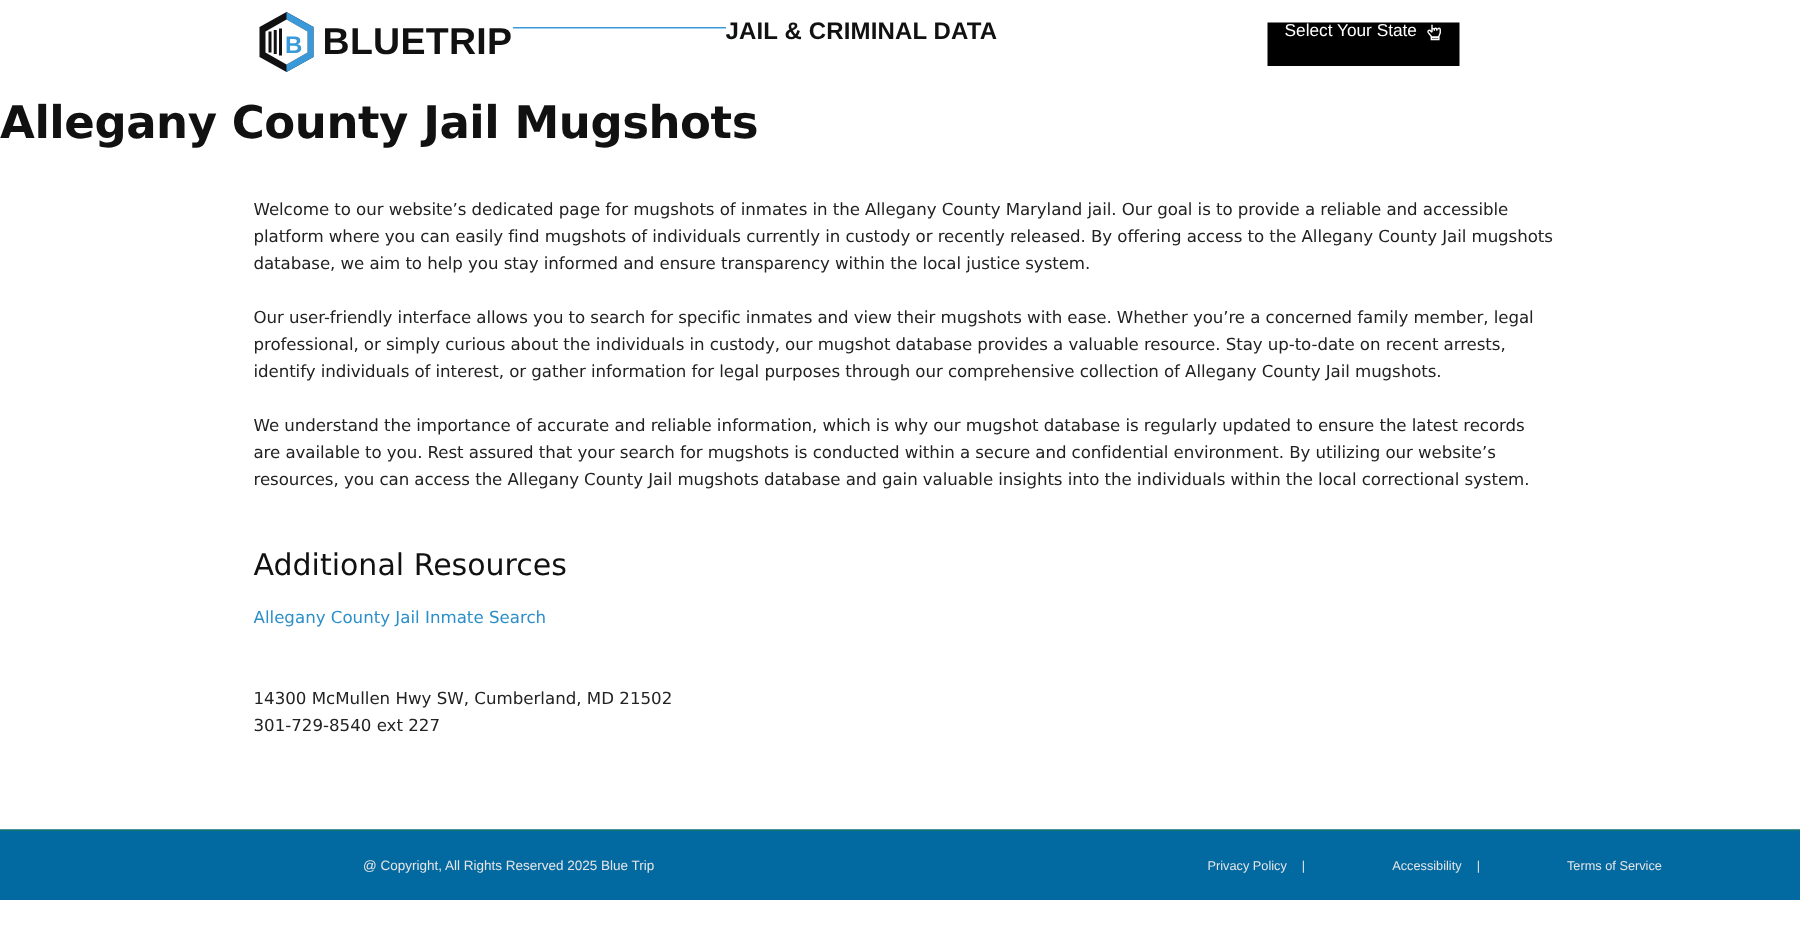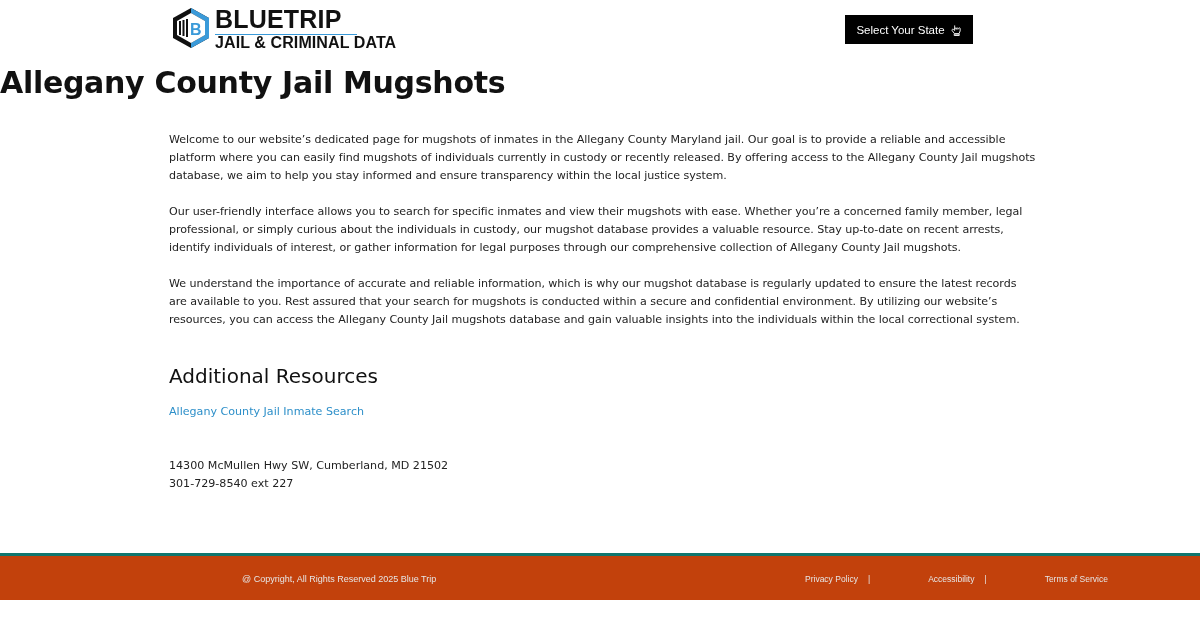--- a/index.html
+++ b/index.html
@@ -2,45 +2,45 @@
 <html><head>
   <meta charset="utf-8">
   <style>
     * { margin: 0; padding: 0; box-sizing: border-box; }
     html, body { width: 1200px; height: 620px; background: #ffffff; overflow: hidden; }
     body { font-family: "DejaVu Sans", sans-serif; color: #1a1a1a; position: relative; }
 
     .header { position: absolute; top: 0; left: 0; width: 1200px; height: 60px; }
     .logo { position: absolute; left: 170px; top: 7px; display: flex; align-items: center; text-decoration: none; }
     .logo-mark { width: 42px; height: 42px; }
-    .logo-text { margin-left: 3px; display: flex; flex-direction: column; }
+    .logo-text { margin-left: 3px; display: flex; flex-direction: row; }
     .logo-brand { font-family: "Liberation Sans", sans-serif; font-weight: 700; font-size: 25px; line-height: 25px; color: #111; letter-spacing: 0.2px; }
     .logo-rule { height: 1px; background: #3a9ad9; margin: 2px 0 2px 0; width: 142px; }
     .logo-tag { font-family: Liberation Sans, sans-serif; font-weight: 700; font-size: 16px; line-height: 12px; color: #111; letter-spacing: 0.1px; }
 
     .nav { position: absolute; top: 22px; left: 585px; display: flex; }
     .nav a { font-family: "Liberation Sans", sans-serif; font-size: 12px; color: #2d8fc9; text-decoration: none; margin-right: 25px; line-height: 14px; }
 
-    .state-btn { position: absolute; left: 845px; top: 15px; width: 128px; height: 29px; background: #000; color: #fff; border: none; font-family: "Liberation Sans", sans-serif; font-size: 11.5px; display: flex; align-items: center; justify-content: center; cursor: pointer; }
+    .state-btn { position: absolute; left: 845px; top: 15px; width: 128px; height: 29px; background: #000; color: #fff; border: none; font-family: "Liberation Sans", sans-serif; font-size: 11.5px; display: flex; justify-content: center; cursor: pointer; }
     .state-btn .hand { margin-left: 6px; width: 11px; height: 12px; }
 
     .page-title { position: absolute; top: 64px; left: 0; width: 1200px; text-align: left; font-family: "DejaVu Sans", sans-serif; font-weight: 700; font-size: 30px; line-height: 38px; color: #111; letter-spacing: -0.3px; }
 
     .content { position: absolute; left: 169px; top: 131px; width: 868px; }
     .para { font-family: "DejaVu Sans", sans-serif; font-size: 11.1px; line-height: 18px; color: #222; margin-bottom: 18px; letter-spacing: -0.05px; }
 
     .resources-title { position: absolute; left: 169px; top: 362px; font-family: "DejaVu Sans", sans-serif; font-size: 20px; font-weight: 500; color: #111; line-height: 28px; }
     .links { position: absolute; left: 169px; top: 403px; }
     .links a { display: block; font-family: "DejaVu Sans", sans-serif; font-size: 11.1px; line-height: 18px; color: #2d8fc9; text-decoration: none; }
 
     .contact { position: absolute; left: 169px; top: 457px; }
     .contact div, .contact a { display: block; font-family: "DejaVu Sans", sans-serif; font-size: 11.1px; line-height: 18px; color: #222; text-decoration: none; }
     .contact a { color: #2d8fc9; }
 
-    .footer { position: absolute; left: 0; top: 553px; width: 1200px; height: 47px; background: #c2410c; border-top: 3px solid #0f766e; }
+    .footer { position: absolute; left: 0; top: 553px; width: 1200px; height: 47px; background: #0369a1; border-top: 1px solid #0f766e; }
     .copyright { position: absolute; left: 242px; top: 17px; font-family: "Liberation Sans", sans-serif; font-size: 9px; color: #e6e6e6; line-height: 12px; }
     .footer-links { position: absolute; left: 757px; top: 17px; display: flex; align-items: center; font-family: "Liberation Sans", sans-serif; font-size: 8.5px; color: #e6e6e6; line-height: 12px; }
     .footer-links a { color: #e6e6e6; text-decoration: none; margin-left: 48px; }
     .footer-links .sep { margin: 0 10px; }
   </style>
 </head>
 <body>
 
 <header class="header">
   <a class="logo">

